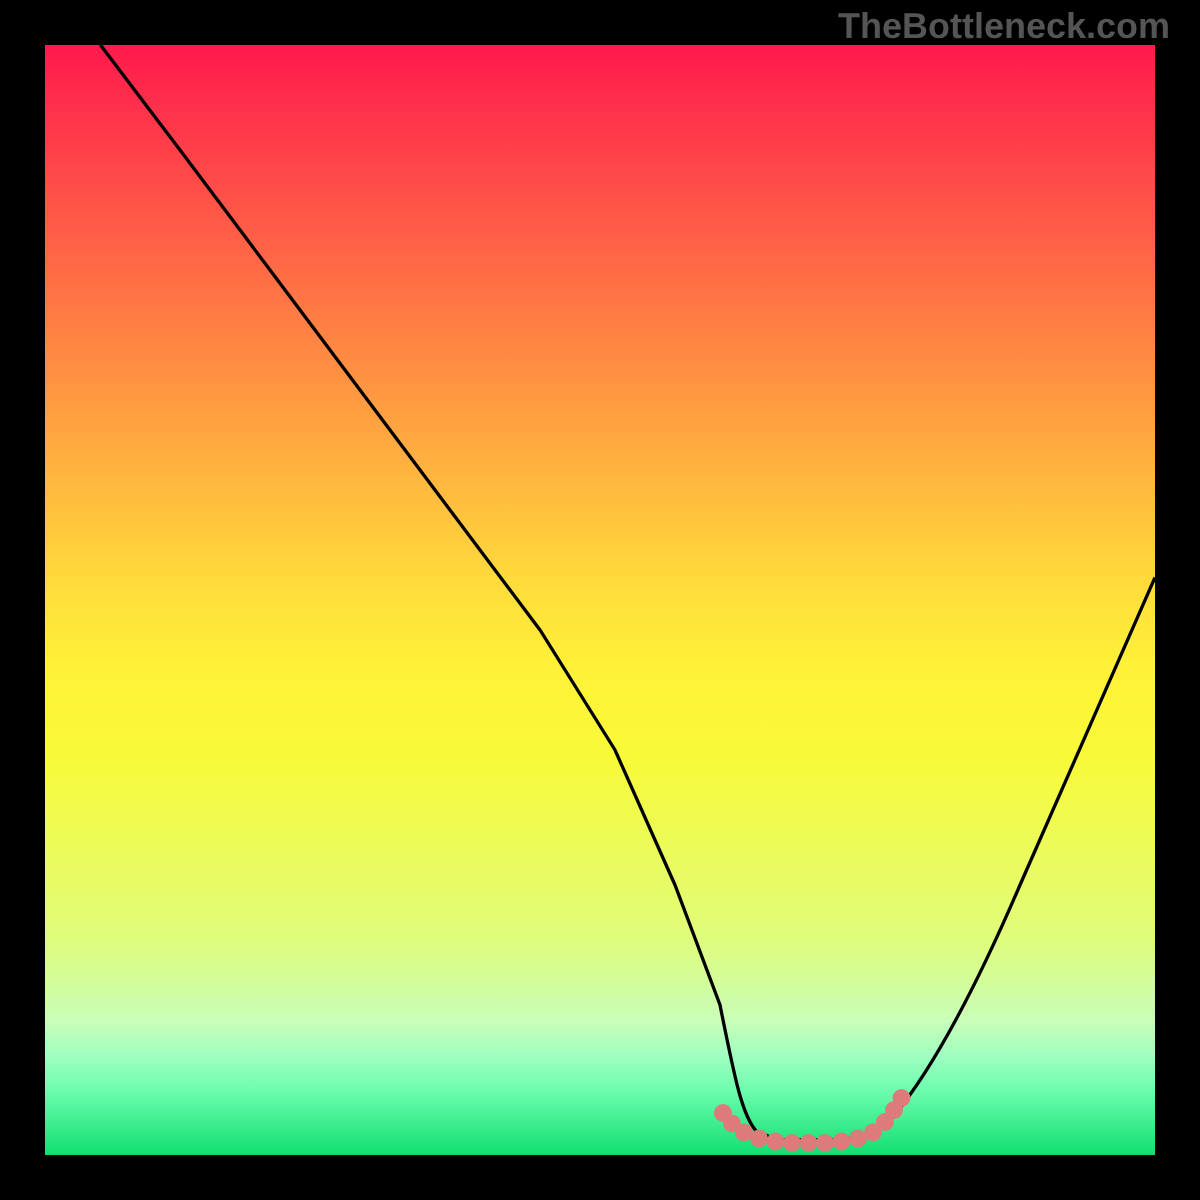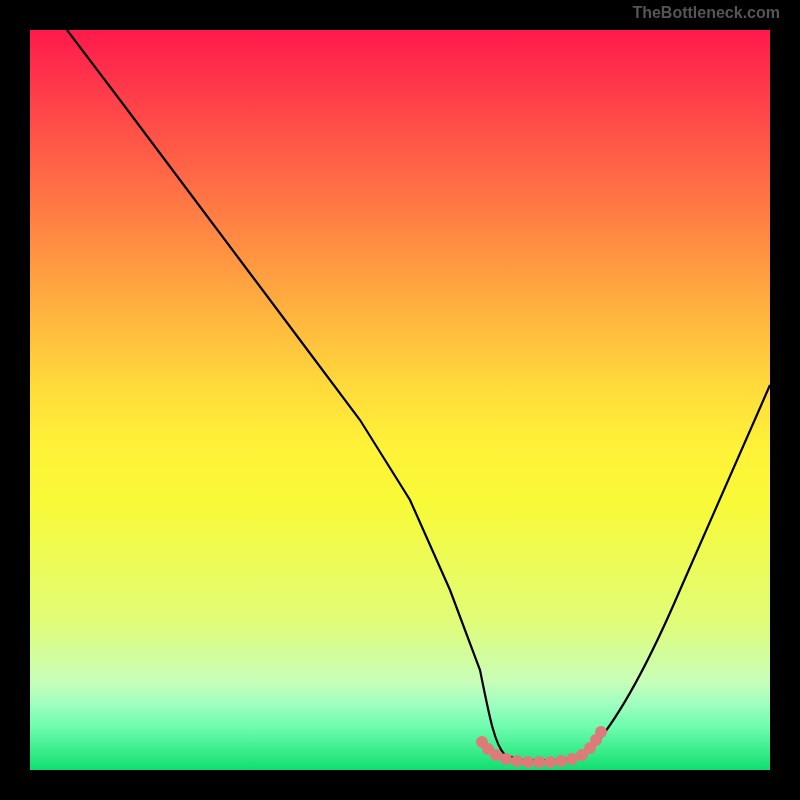--- a/index.html
+++ b/index.html
@@ -9,21 +9,21 @@
     height: 800px;
     background: #000;
     font-family: Arial, sans-serif;
     position: relative;
   }
   .watermark {
     position: absolute;
     top: 4px;
     right: 20px;
     color: #555;
-    font-size: 16px;
+    font-size: 24px;
     font-weight: bold;
     z-index: 10;
   }
   .chart-area {
     position: absolute;
     left: 30px;
     top: 30px;
     width: 740px;
     height: 740px;
     background: linear-gradient(to bottom,

